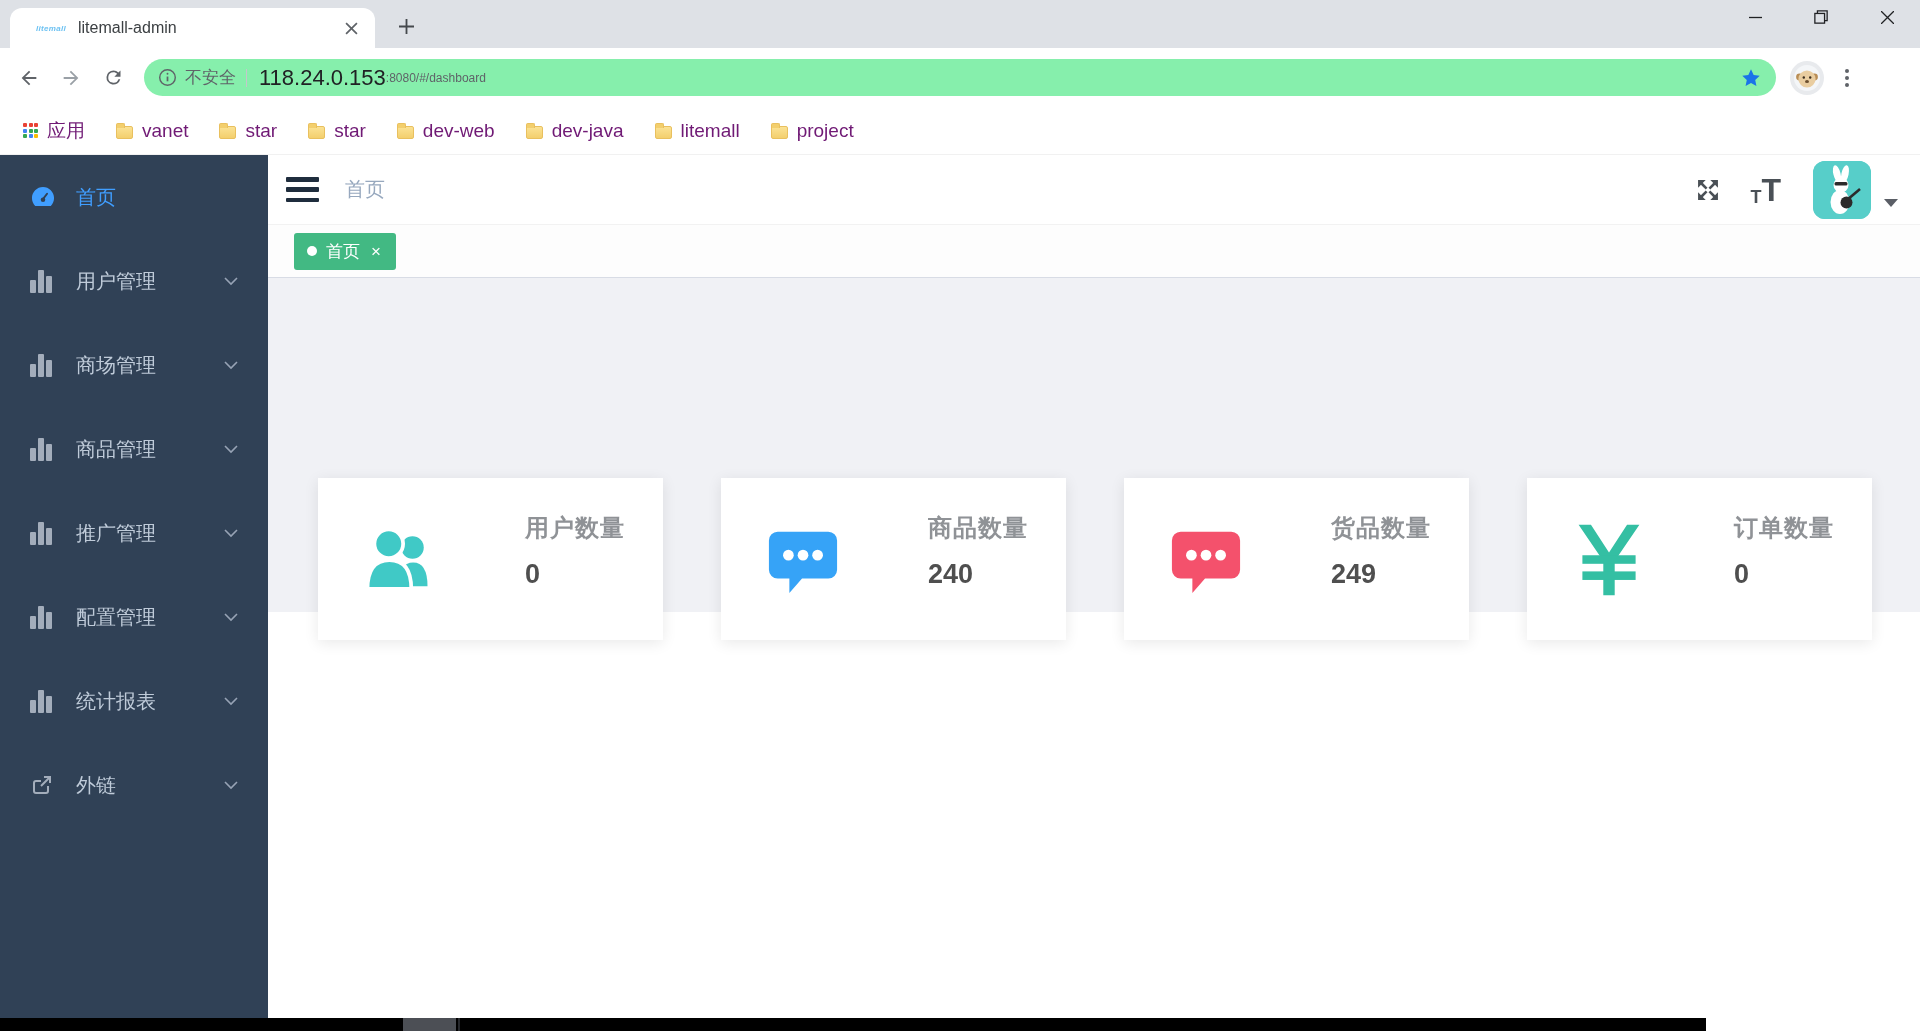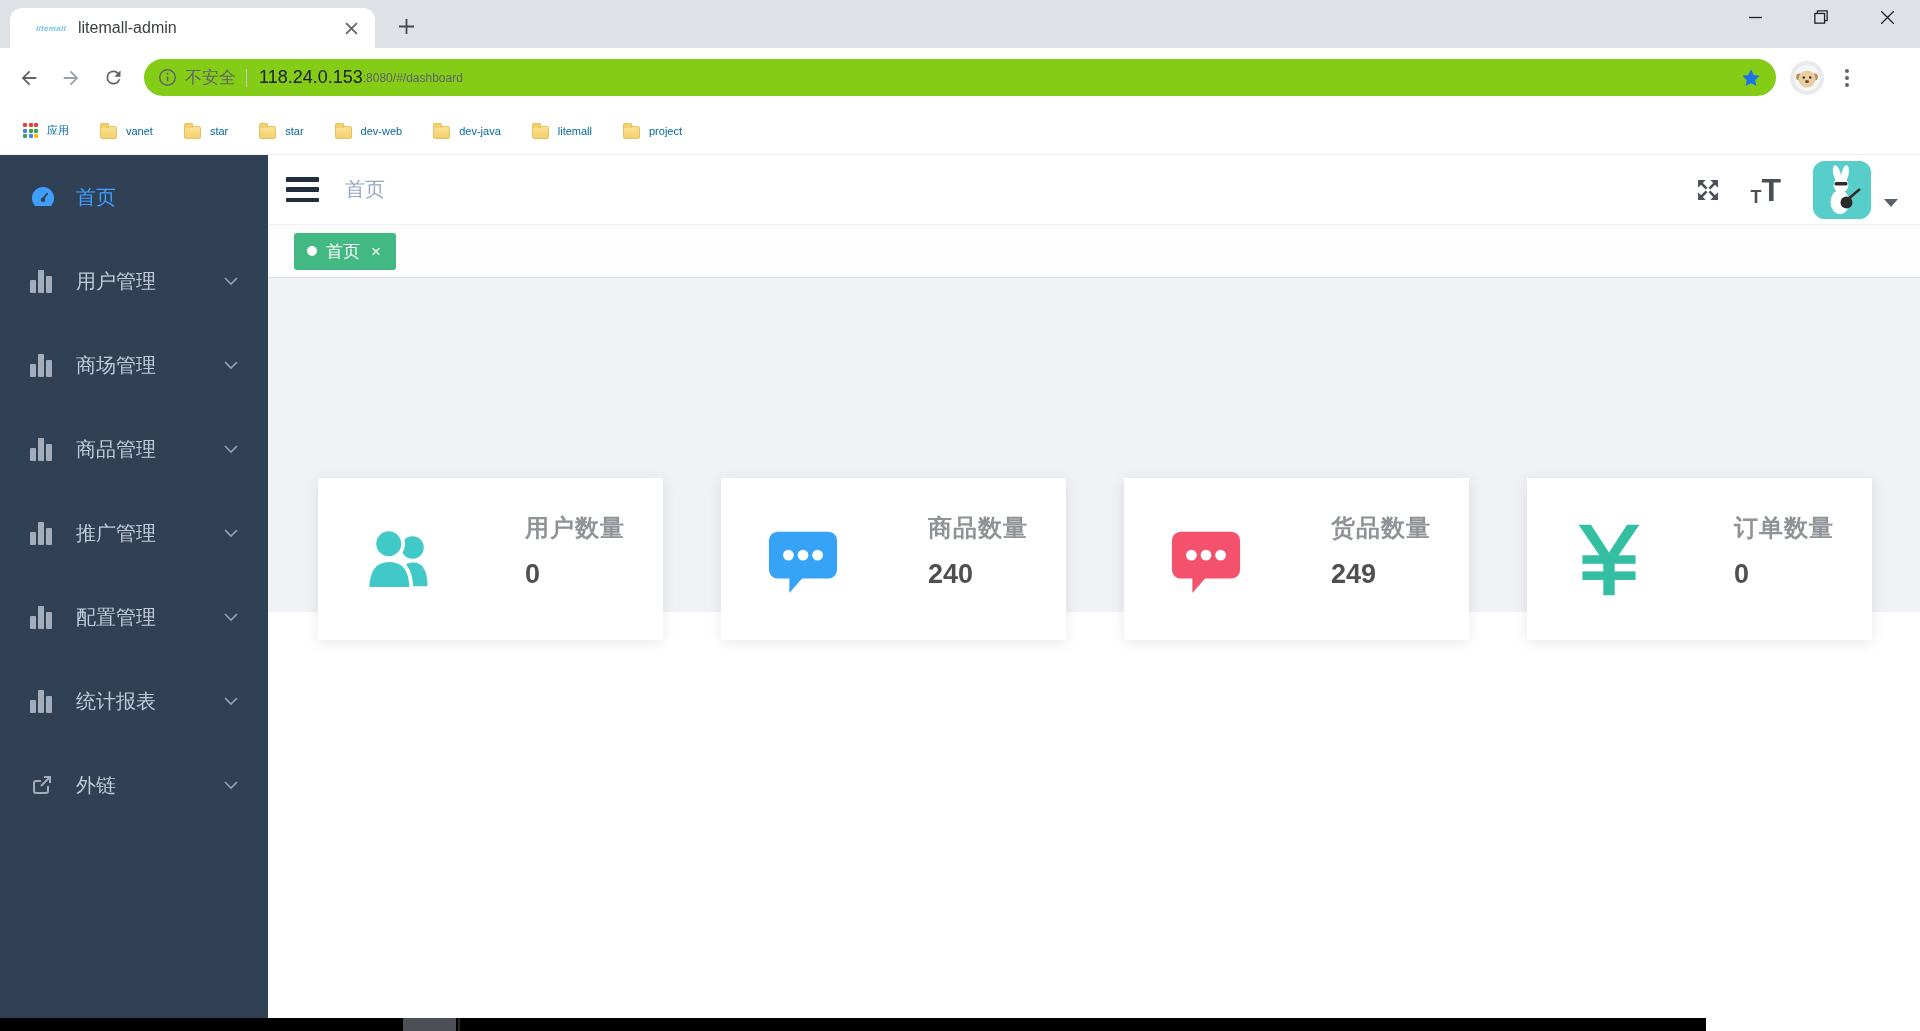--- a/index.html
+++ b/index.html
@@ -17,38 +17,38 @@
   .tab-close { width:24px; height:24px; border-radius:50%; }
   .new-tab { position:absolute; left:392px; top:12px; width:28px; height:28px; }
   .win-controls { position:absolute; right:0; top:0; height:34px; display:flex; }
   .win-btn { width:66px; height:34px; display:flex; align-items:center; justify-content:center; }
 
   
   .toolbar { position:absolute; left:0; top:48px; width:1920px; height:59px; background:#fff;
              display:flex; align-items:center; }
   .nav-ic { width:34px; height:34px; border-radius:50%; margin-left:8px; flex:none; }
   .nav-ic:first-child { margin-left:12px; }
-  .urlbar { margin-left:14px; width:1632px; height:37px; background:#84cc16; border-radius:19px;
+  .urlbar { margin-left:14px; width:1632px; height:37px; background:#86efac; border-radius:19px;
             display:flex; align-items:center; padding:0 14px; flex:none; }
   .sec-label { font-size:17px; color:#5f6368; margin:0 10px 0 8px; }
   .url-sep { width:1px; height:18px; background:#c4c7cb; margin-right:12px; }
-  .url-host { font-size:18px; color:#202124; }
+  .url-host { font-size:22px; color:#202124; }
   .url-path { font-size:12px; color:#5f6368; }
   .url-star { margin-left:auto; }
   .profile-avatar { width:34px; height:34px; border-radius:50%; margin-left:14px; background:#e8eaed;
                     display:flex; align-items:center; justify-content:center; flex:none; }
   .menu-dots { width:30px; height:30px; margin-left:8px; display:flex; flex-direction:column;
                align-items:center; justify-content:center; gap:3px; }
   .menu-dots i { width:4px; height:4px; border-radius:50%; background:#5f6368; }
 
   
   .bookmarksbar { position:absolute; left:0; top:107px; width:1920px; height:48px; background:#fff;
                   display:flex; align-items:center; border-bottom:1px solid #f1f1f1; }
   .bm-item { display:flex; align-items:center; gap:9px; margin-left:15px; padding:4px 8px; border-radius:6px; }
-  .bm-label { font-size:11px; color:#0369a1; white-space:nowrap; }
+  .bm-label { font-size:19px; color:#701a75; white-space:nowrap; }
   .apps-grid { width:15px; height:15px; display:grid; grid-template-columns:repeat(3,4px); gap:1.5px; }
   .apps-grid i { width:4px; height:4px; border-radius:1px; }
   .folder { position:relative; width:17px; height:13px; background:linear-gradient(#fbe294,#f3cf6d);
             border:1px solid #e9c05e; border-radius:2px; margin-top:3px; }
   .folder::before { content:""; position:absolute; left:-1px; top:-4px; width:7px; height:4px;
                     background:#f3cf6d; border:1px solid #e9c05e; border-bottom:none; border-radius:2px 2px 0 0; }
 
   
   .app { position:absolute; left:0; top:155px; width:1920px; height:863px; }
 

